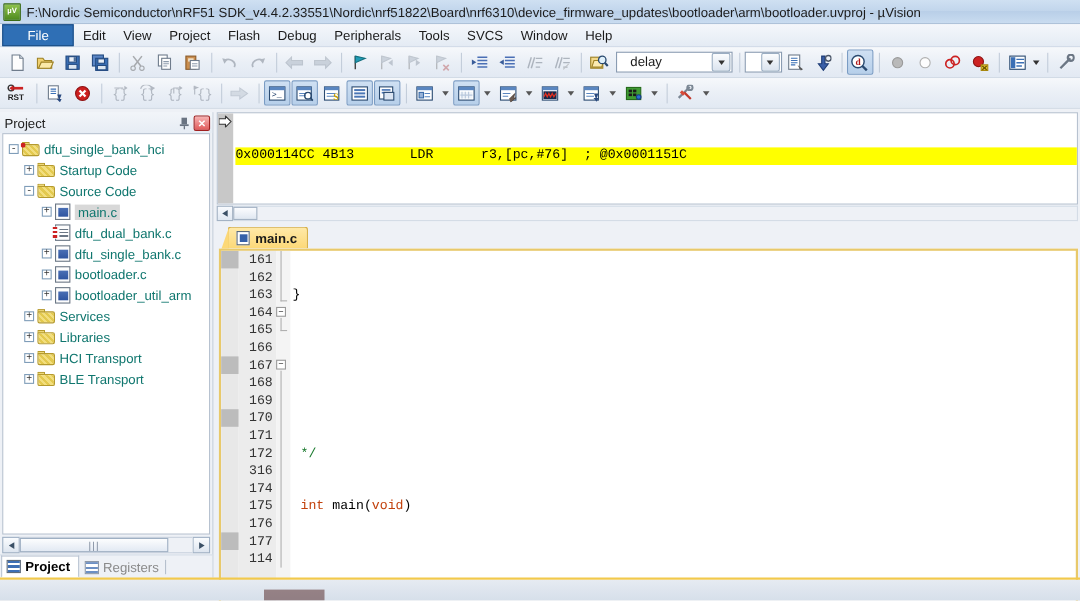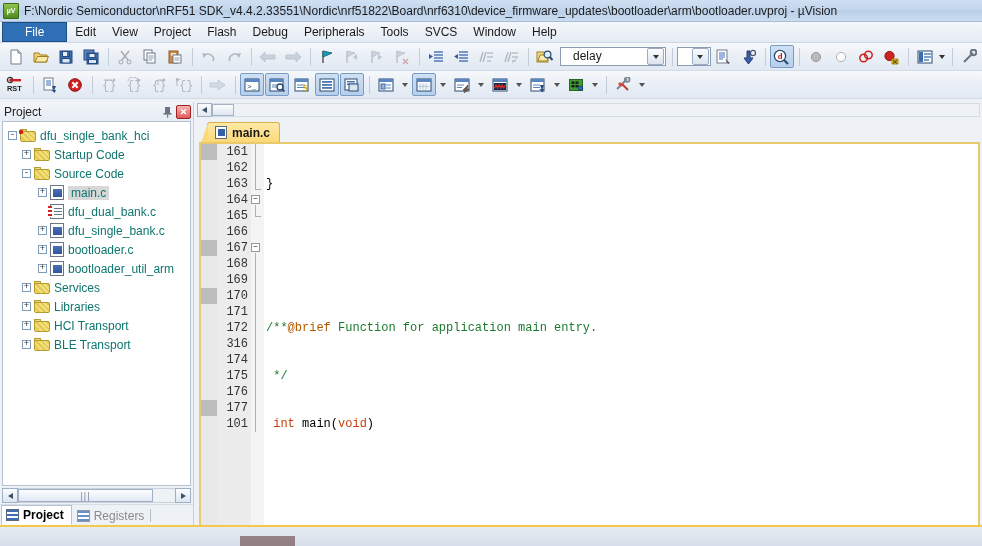--- a/index.html
+++ b/index.html
@@ -941,20 +941,35 @@
           <span class="mini-ico reg"></span>
           <span>Registers</span>
           <span class="btab-sep"></span>
         </div>
       </div>
     </div>
 
     <div class="right-side">
 
       <div class="disasm">
+        <div class="disasm-body">
+          <div class="disasm-gutter">
+            <div class="pc-arrow">
+              <svg width="12" height="11" viewBox="0 0 12 11">
+                  <polygon points="0,3 6,3 6,0.5 11,5.5 6,10.5 6,8 0,8" fill="#ffffff" stroke="#333" stroke-width="1"></polygon>
+                </svg>
+            </div>
+          </div>
+          <div class="disasm-code">
+            <div class="dline cur">0x000114CC 4B13       LDR      r3,[pc,#76]  ; @0x0001151C</div>
+            
+            
+            
+          </div>
+        </div>
         <div class="disasm-hscroll">
           <div class="dhs-arrow">
               <span class="arrow-l"></span>
             </div>
           <div class="dhs-track">
               <div class="dhs-thumb"></div>
             </div>
         </div>
       </div>
 
@@ -1001,41 +1016,40 @@
               <div>168</div>
               <div>169</div>
               <div>170</div>
               <div>171</div>
               <div>172</div>
               <div>316</div>
               <div>174</div>
               <div>175</div>
               <div>176</div>
               <div>177</div>
-              <div>101</div>
+              <div>114</div>
             </div>
 
             <div class="fold-col">
 
               <div class="fold-bar" style="left:4px; top:0px;  height:46px;"></div>
               <div class="fold-foot" style="left:4px; top:45px; width:6px;"></div>
 
               <div class="fold-box" style="left:0px; top:51px;">–</div>
               <div class="fold-bar" style="left:4px; top:61px; height:12px;"></div>
               <div class="fold-foot" style="left:4px; top:72px; width:6px;"></div>
 
               <div class="fold-box" style="left:0px; top:99px;">–</div>
               <div class="fold-bar" style="left:4px; top:109px; height:179px;"></div>
             </div>
 
             <div class="code-col">
               <div class="code-line">}</div>
               <div class="code-line"></div>
               <div class="code-line"></div>
-              <div class="code-line"><span class="cm">/**</span><span class="cm-tag">@brief</span><span class="cm"> Function for application main entry.</span></div>
               <div class="code-line"><span class="cm"> */</span></div>
               <div class="code-line"> <span class="kw">int</span> main(<span class="kw">void</span>)</div>
               
               
               
               
               
               
               
               

